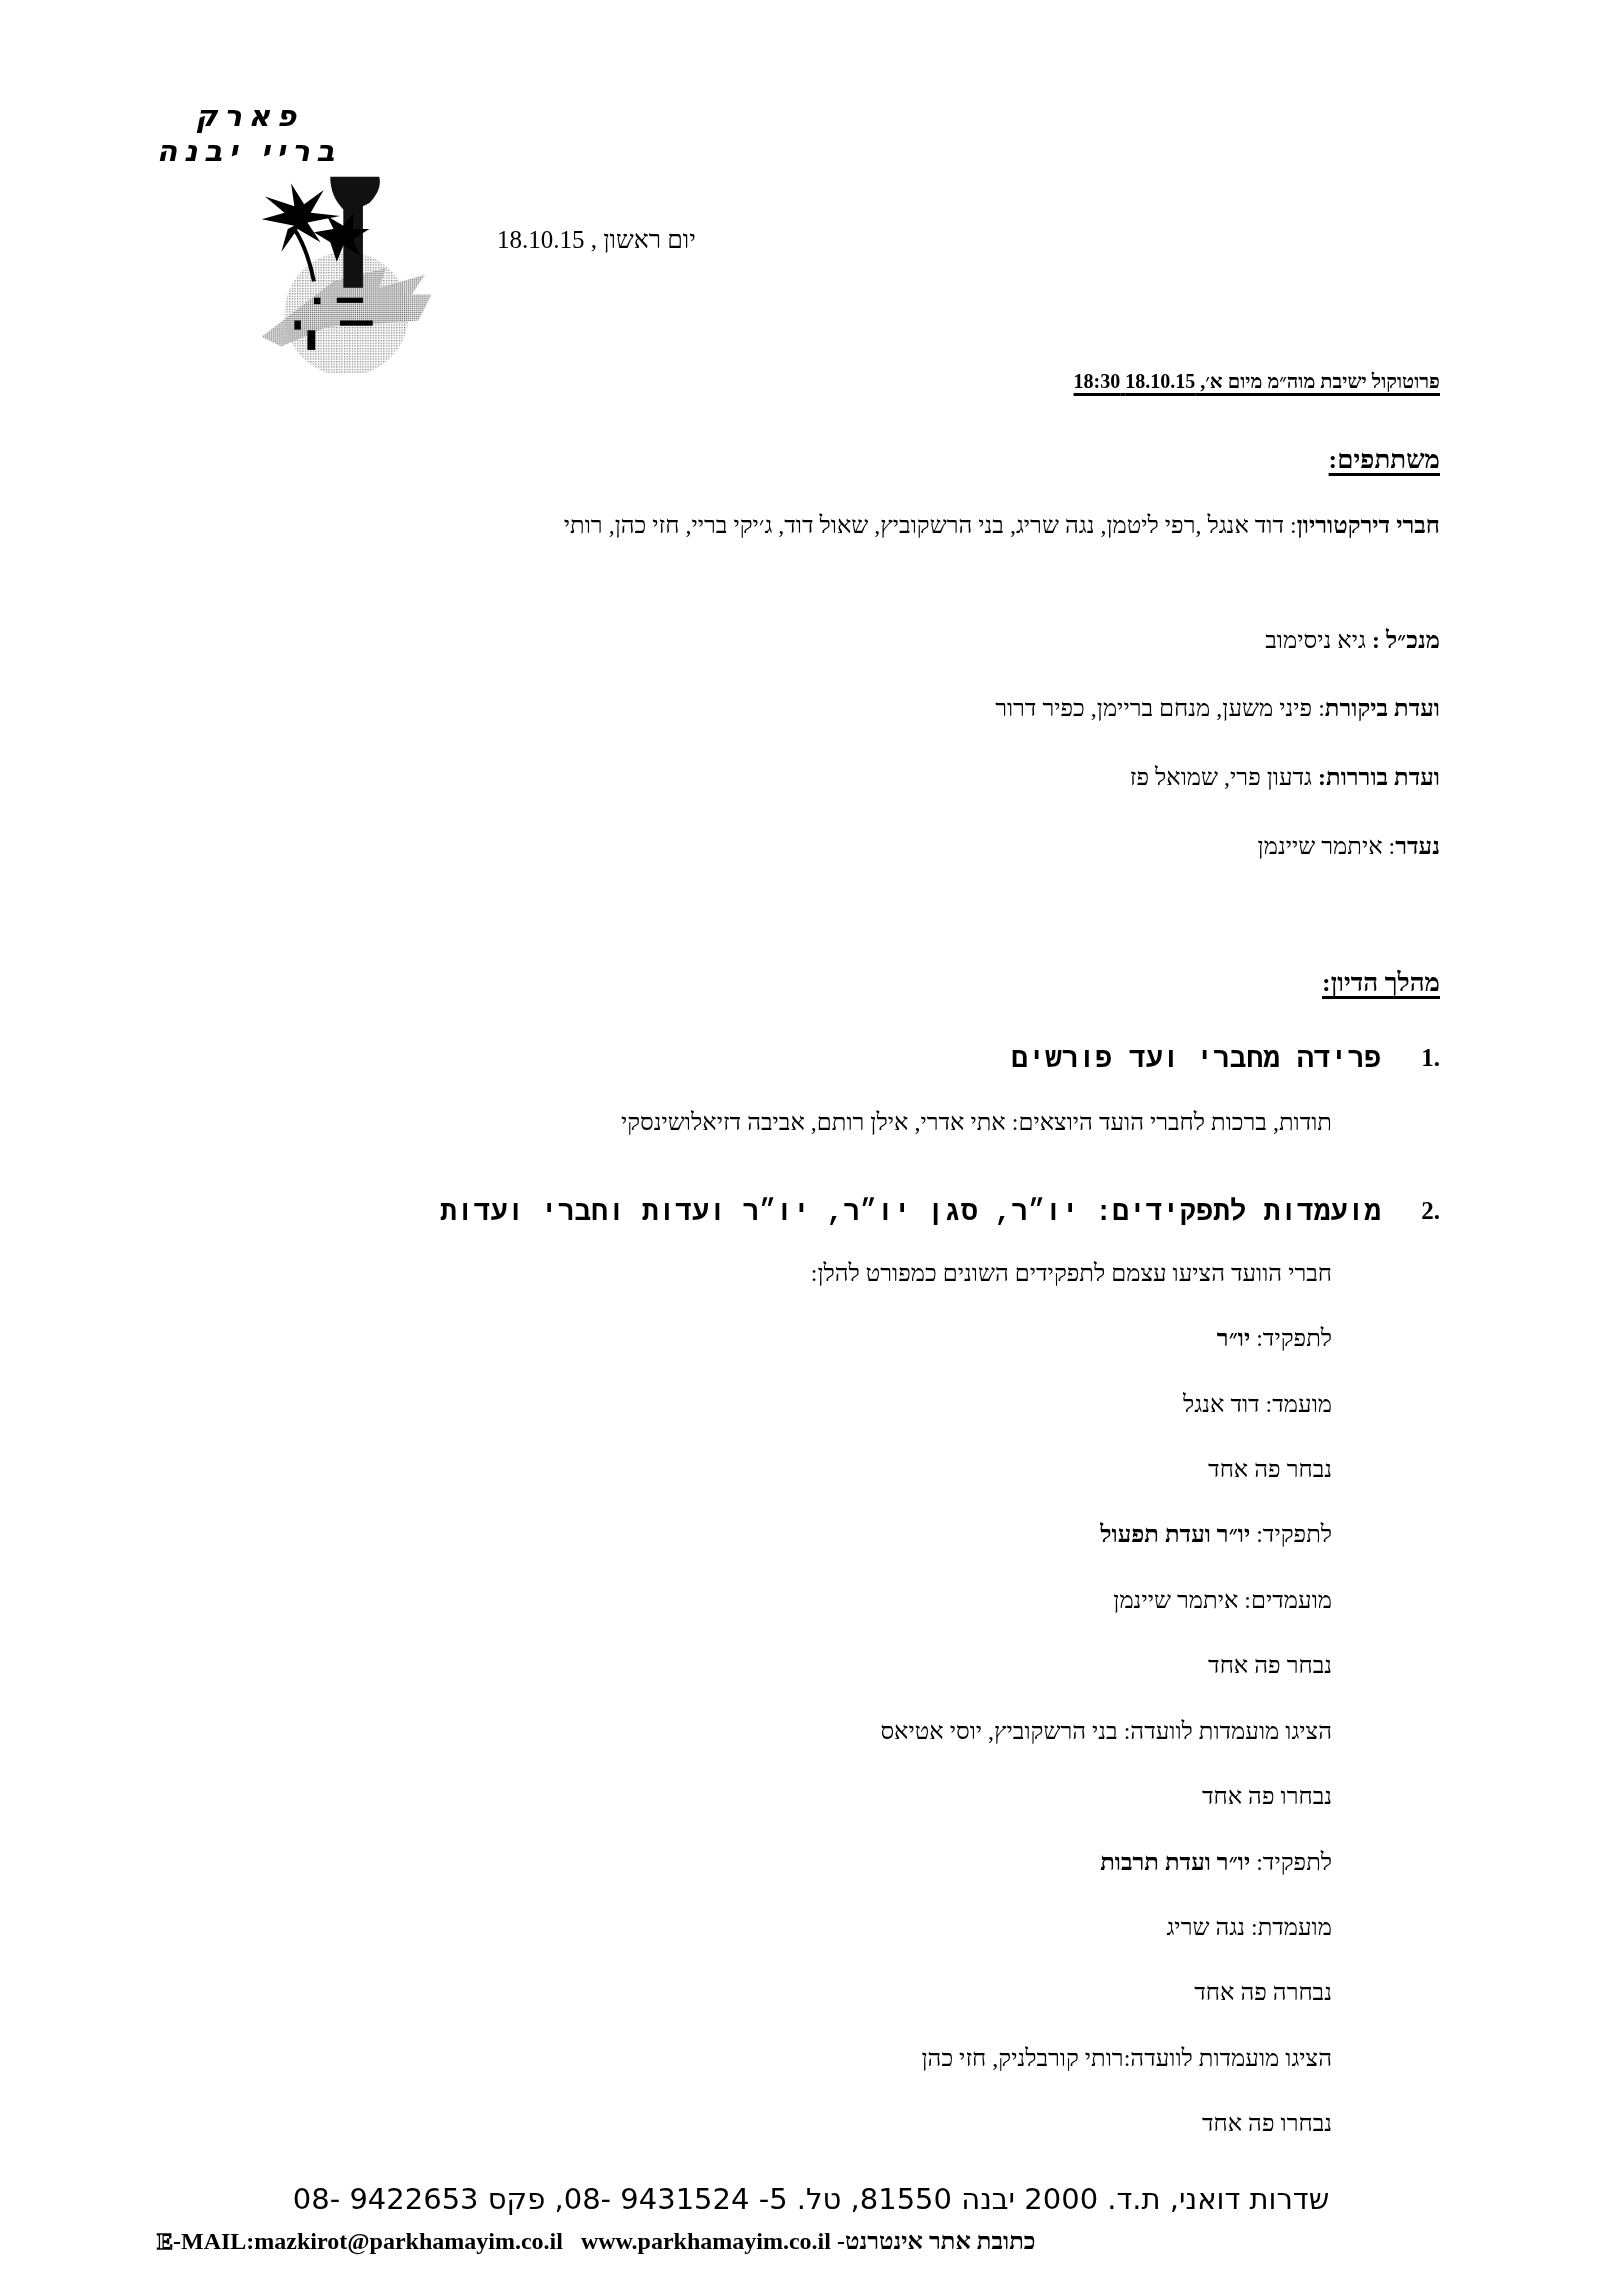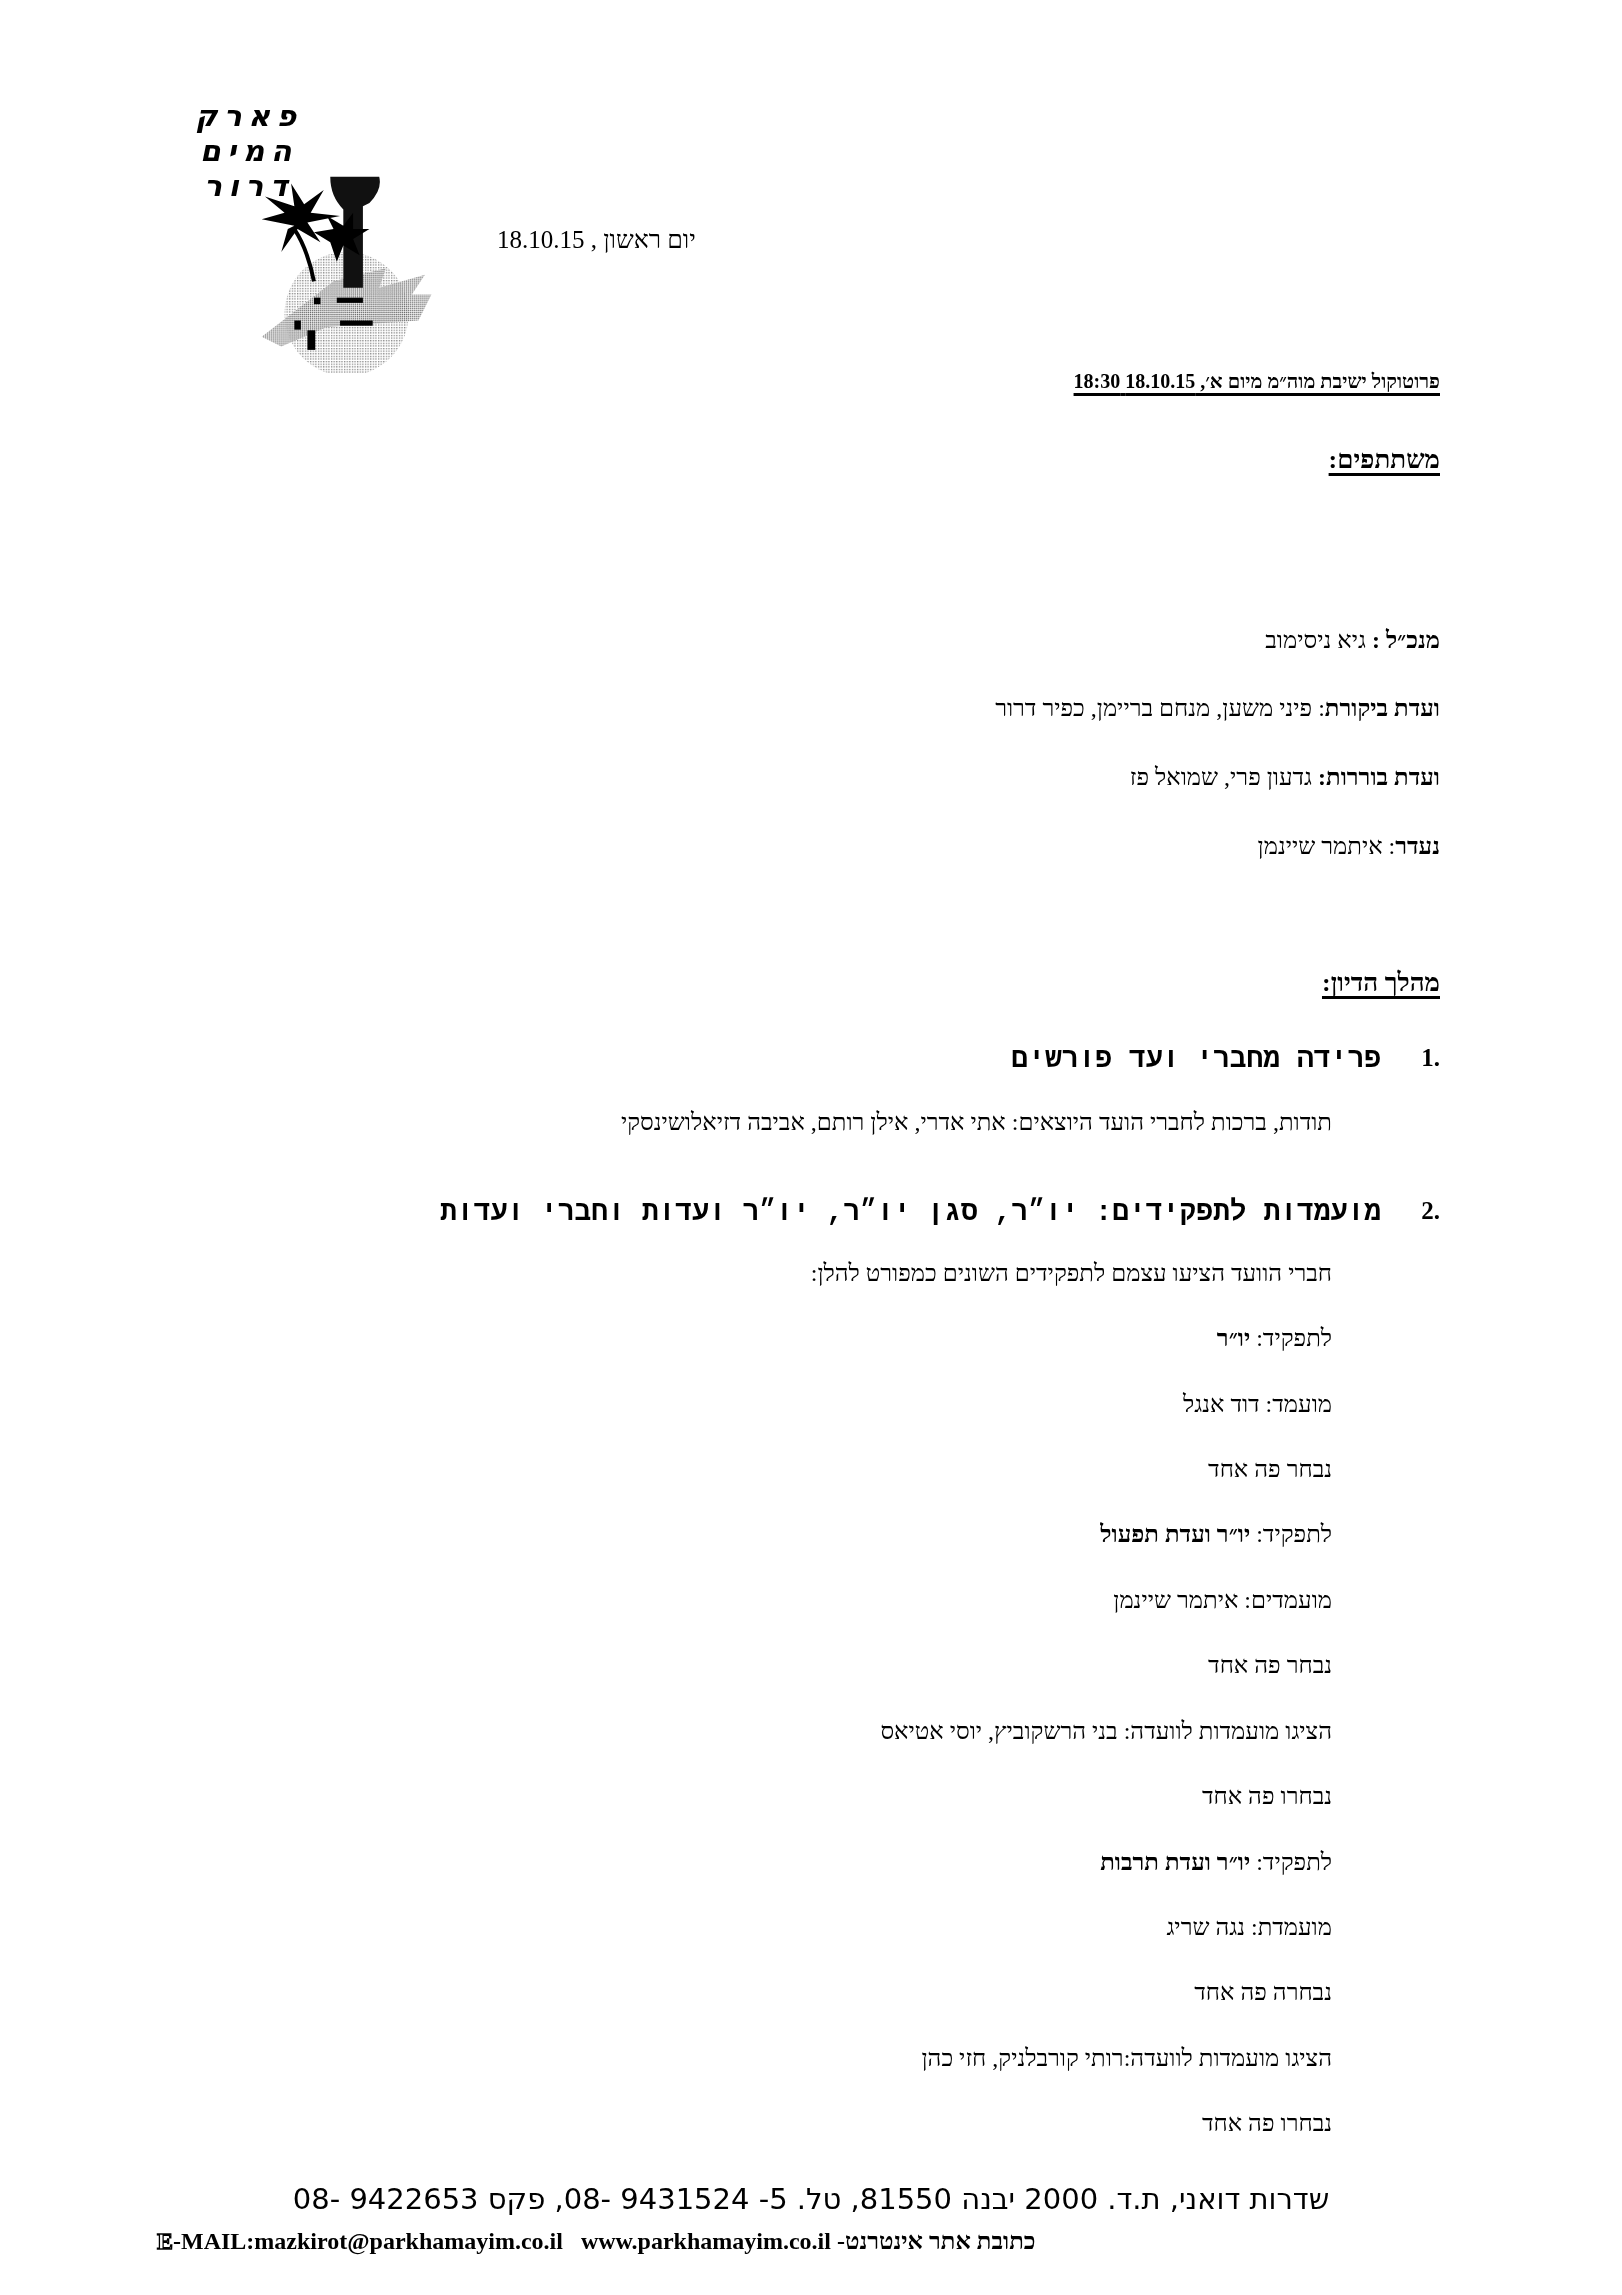--- a/index.html
+++ b/index.html
@@ -20,21 +20,21 @@
   .item-num { right:183px; width:46px; text-align:right; font-size:25px; font-weight:bold; font-family:"Liberation Serif", serif; }
   .sub { right:291px; text-align:right; font-size:24px; font-family:"Liberation Serif", serif; }
   .sub b { font-weight:bold; }
   .footer1 { left:196px; top:2182px; width:1230px; text-align:center; font-family:"DejaVu Sans", sans-serif; font-size:29px; }
   .footer2 { left:157px; top:2228px; width:1230px; font-size:24px; font-weight:bold; font-family:"Liberation Serif", serif; }
   .outlined-e { color:#fff; -webkit-text-stroke:1.3px #000; font-weight:bold; }
 </style>
 </head>
 <body>
 
-<div class="abs brand-title rtl">פארק המים דרור</div>
+<div class="abs brand-title rtl">פארק בריי יבנה</div>
 
 <div class="abs logo">
   <svg width="222" height="216" viewBox="0 0 340 330">
     <defs>
       <pattern id="dots" width="4" height="4" patternUnits="userSpaceOnUse">
         <rect width="4" height="4" fill="#fff"></rect>
         <rect width="2" height="2" fill="#888"></rect>
       </pattern>
       <pattern id="dots2" width="3" height="3" patternUnits="userSpaceOnUse">
         <rect width="3" height="3" fill="#fff"></rect>
@@ -62,20 +62,21 @@
   </svg>
 </div>
 
 <div class="abs date rtl">יום ראשון , 18.10.15</div>
 
 <div class="abs r-block title rtl">פרוטוקול  ישיבת מוה״מ מיום  א׳, 18.10.15 18:30</div>
 
 <div class="abs r-block section-h rtl" style="top:445px;">משתתפים:</div>
 
 <div class="abs r-block para rtl" style="top:507px; left:242px;">
+  <div><b>חברי דירקטוריון</b><span>: דוד אנגל ,רפי ליטמן, נגה שריג, בני הרשקוביץ, שאול דוד, ג׳יקי בריי, חזי כהן, רותי</span></div>
 </div>
 
 <div class="abs r-block para rtl" style="top:622px;">
   <b>מנכ״ל :</b><span> גיא ניסימוב</span>
 </div>
 
 <div class="abs r-block para rtl" style="top:690px;text-align:center;">
   <b>ועדת ביקורת</b><span>: פיני משען, מנחם בריימן, כפיר דרור</span>
 </div>
 

